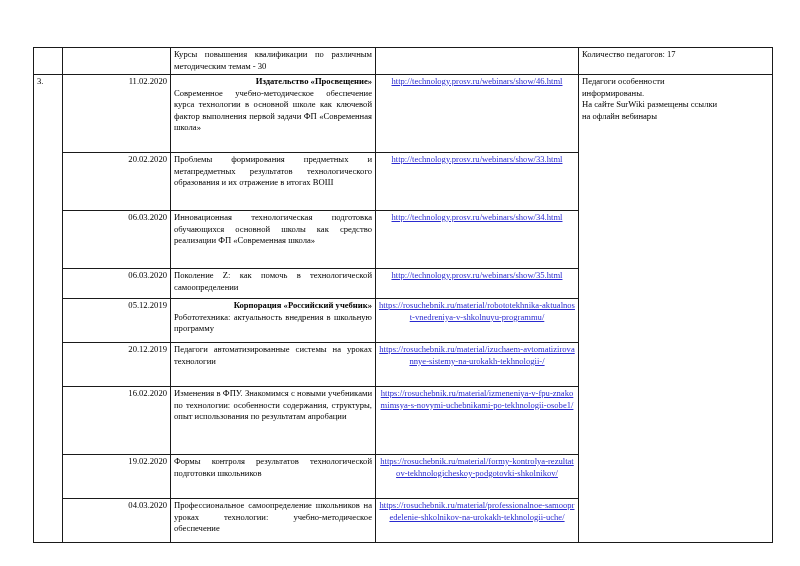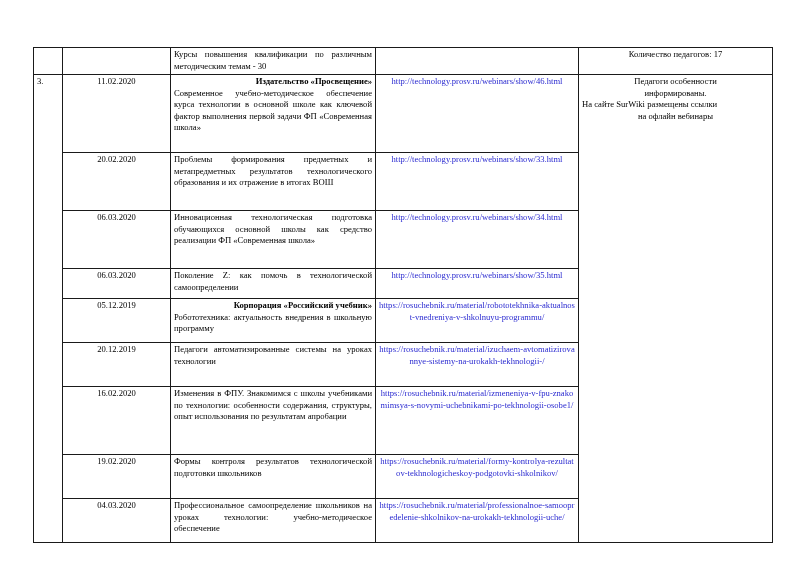--- a/index.html
+++ b/index.html
@@ -47,21 +47,21 @@
   col.c-date   { width: 108px; }
   col.c-topic  { width: 205px; }
   col.c-link   { width: 203px; }
   col.c-note   { width: 194px; }
 
   .cell-num {
     text-align: left;
     padding-left: 4px;
   }
   .cell-date {
-    text-align: center;
+    text-align: right;
   }
   .cell-topic {
     text-align: justify;
     text-justify: inter-word;
     hyphens: none;
   }
   .cell-topic .org {
     font-weight: bold;
     display: block;
     text-align: right;
@@ -69,36 +69,37 @@
   .cell-topic .body {
     display: block;
   }
   .cell-link {
     text-align: center;
     padding-left: 2px;
     padding-right: 2px;
   }
   .cell-link a {
     color: #2a2ad0;
+    text-decoration: underline;
     word-break: break-all;
     overflow-wrap: anywhere;
     cursor: pointer;
   }
   .cell-note {
     text-align: justify;
     text-justify: inter-word;
   }
   .cell-note .ln {
     display: block;
   }
   .cell-note .ln.just {
     text-align: justify;
   }
   .cell-note .ln.plain {
-    text-align: center;
+    text-align: left;
   }
   .cell-empty {
     
   }
 </style>
 </head>
 <body>
 
 <div class="page">
 
@@ -189,21 +190,21 @@
           <span class="body">Педагоги автоматизированные системы на уроках технологии</span>
         </td>
         <td class="cell-link">
           <a>https://rosuchebnik.ru/material/izuchaem-avtomatizirovannye-sistemy-na-urokakh-tekhnologii-/</a>
         </td>
       </tr>
 
       <tr style="height:68px;margin-top:32px;">
         <td class="cell-date">16.02.2020</td>
         <td class="cell-topic">
-          <span class="body">Изменения в ФПУ. Знакомимся с школы учебниками по технологии: особенности содержания, структуры, опыт использования по результатам апробации</span>
+          <span class="body">Изменения в ФПУ. Знакомимся с новыми учебниками по технологии: особенности содержания, структуры, опыт использования по результатам апробации</span>
         </td>
         <td class="cell-link">
           <a>https://rosuchebnik.ru/material/izmeneniya-v-fpu-znakomimsya-s-novymi-uchebnikami-po-tekhnologii-osobe1/</a>
         </td>
       </tr>
 
       <tr style="height:44px;">
         <td class="cell-date">19.02.2020</td>
         <td class="cell-topic">
           <span class="body">Формы контроля результатов технологической подготовки школьников</span>

